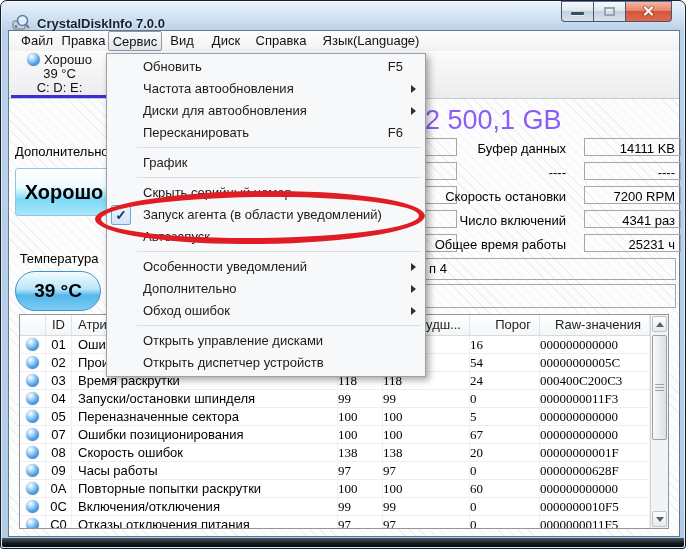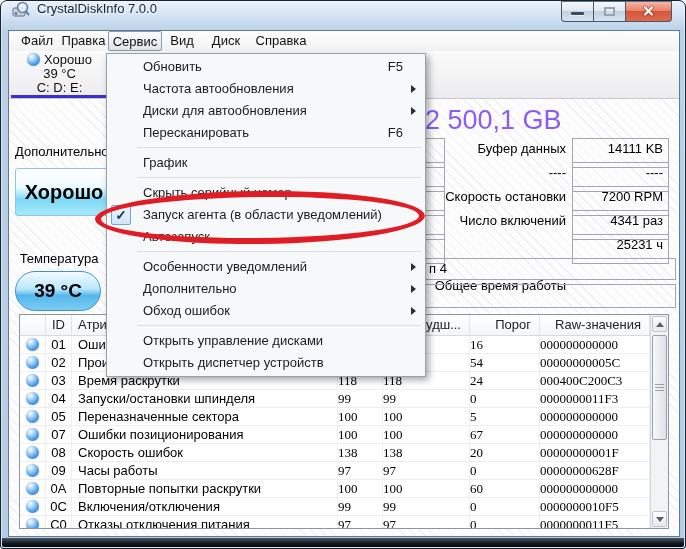--- a/index.html
+++ b/index.html
@@ -6,21 +6,21 @@
   #stage{position:relative;width:686px;height:549px;font-family:"Liberation Sans",sans-serif;
          -webkit-font-smoothing:antialiased;overflow:hidden;}
   *{box-sizing:border-box;}
 
   
   .win{position:absolute;inset:0;background:linear-gradient(180deg,#e9f2fb 0,#cfe0f1 18px,#b9d1e8 30px,#b4cde6 100%);
        border:1px solid #17222f;border-radius:7px 7px 3px 3px;box-shadow:inset 0 0 0 1px rgba(255,255,255,.5);}
   .bottomband{position:absolute;left:1px;right:1px;bottom:1px;height:9px;
        background:linear-gradient(180deg,#495664,#14181e 60%,#05070a);border-radius:0 0 2px 2px;}
 
-  .titlebar{position:absolute;left:0;top:0;width:686px;height:30px;display:flex;align-items:flex-start;z-index:5;}
+  .titlebar{position:absolute;left:0;top:0;width:686px;height:30px;display:flex;align-items:flex-end;z-index:5;font-weight:bold;}
   .appicon{margin-left:11px;width:18px;height:17px;}
   .apptitle{margin-left:7px;font-size:13px;color:#15202e;text-shadow:0 1px 2px rgba(255,255,255,.85);}
 
   .winbtns{position:absolute;top:0;right:13px;display:flex;height:21px;z-index:6;}
   .wb{border:1px solid #44576d;border-top:1px solid #5d7089;display:flex;align-items:flex-start;justify-content:center;
       background:linear-gradient(#f7fafd,#dfe8f1 45%,#c2d1df 50%,#d9e3ed);}
   .wb.min{width:33px;border-radius:0 0 0 4px;}
   .wb.max{width:31px;border-left:none;border-right:none;}
   .wb.close{width:47px;border-radius:0 0 4px 0;
       background:linear-gradient(#f6b7a5,#e8College 45%,#d4553a 50%,#e06a4e);
@@ -54,21 +54,21 @@
   .lbl{position:absolute;font-size:13px;color:#000;text-align:center;}
   #health-btn{position:absolute;left:6px;top:137px;width:98px;height:48px;border:1px solid #8fc6e0;border-radius:3px;
       background:linear-gradient(180deg,#ffffff 0%,#eefbff 38%,#c3effb 50%,#7cd9f6 66%,#a9e8fa 100%);
       font-size:20px;font-weight:bold;color:#000;text-align:center;line-height:46px;}
   #temp-btn{position:absolute;left:6px;top:240px;width:86px;height:40px;border:1px solid #3d95cb;border-radius:20px;
       background:linear-gradient(180deg,#f2fbff 0%,#b9e6f9 45%,#55b7ec 62%,#7ccdf3 100%);
       font-size:19px;font-weight:bold;color:#000;text-align:center;line-height:38px;}
 
   #capacity{position:absolute;left:416px;top:74px;font-size:27px;color:#8b5cf6;white-space:nowrap;}
 
-  .fieldbox{position:absolute;border:1px solid #a3a7ab;background:transparent;height:30px;}
+  .fieldbox{position:absolute;border:1px solid #a3a7ab;background:transparent;height:18px;margin-left:12px;}
   .frag{left:362px;width:74px;}
   .fval{left:563px;width:97px;font-size:13px;text-align:right;padding-right:5px;line-height:19px;color:#000;}
   .flabel{position:absolute;left:417px;width:140px;height:21px;line-height:21px;font-size:13px;text-align:right;color:#000;}
   .widebox{position:absolute;left:142px;width:525px;border:1px solid #a3a7ab;font-size:13px;line-height:20px;color:#000;}
 
   
   .tbl{position:absolute;left:10px;top:283px;width:650px;height:215px;border:1px solid #8e959c;background:#fff;overflow:hidden;}
   .thead,.trow{display:grid;grid-template-columns:26px 26px 266px 45px 87px 70px 110px;width:630px;}
   .thead{height:21px;line-height:20px;background:linear-gradient(#ffffff,#f3f5f7);border-bottom:1px solid #d7dade;
          font-size:13px;color:#222;}
@@ -138,20 +138,21 @@
     </div>
 
     <div class="client">
       <div class="menubar" id="menubar">
           <div class="mb-item" style="width: 44px;">Файл</div>
           <div class="mb-item" style="width: 49px;">Правка</div>
           <div class="mb-item active" style="width: 54px;">Сервис</div>
           <div class="mb-item" style="width: 40px;">Вид</div>
           <div class="mb-item" style="width: 48px;">Диск</div>
           <div class="mb-item" style="width: 62px;">Справка</div>
+          <div class="mb-item" style="width: 118px;">Язык(Language)</div>
         </div>
 
       <div class="diskstrip">
         <div class="disktab">
           <div class="dt-row1">
             <div class="circle"></div>
             <span>Хорошо</span>
           </div>
           <div class="dt-line">39 °C</div>
           <div class="dt-line">C: D: E:</div>
@@ -175,21 +176,21 @@
           <div class="fieldbox frag" style="top: 131px;"></div>
           <div class="flabel" style="top: 131px;">----</div>
           <div class="fieldbox fval" style="top: 131px;">----</div>
           <div class="fieldbox frag" style="top: 155px;"></div>
           <div class="flabel" style="top: 155px;">Скорость остановки</div>
           <div class="fieldbox fval" style="top: 155px;">7200 RPM</div>
           <div class="fieldbox frag" style="top: 179px;"></div>
           <div class="flabel" style="top: 179px;">Число включений</div>
           <div class="fieldbox fval" style="top: 179px;">4341 раз</div>
           <div class="fieldbox frag" style="top: 203px;"></div>
-          <div class="flabel" style="top: 203px; margin-top: 41px;">Общее время работы</div>
+          <div class="flabel" style="top: 203px;">Общее время работы</div>
           <div class="fieldbox fval" style="top: 203px;">25231 ч</div>
         </div>
 
       <div class="widebox" style="top:227px;height:22px;">
         <span style="margin-left:277px;">п 4</span>
       </div>
       <div class="widebox" style="top:253px;height:24px;"></div>
 
       <div class="tbl">
         <div class="thead">

